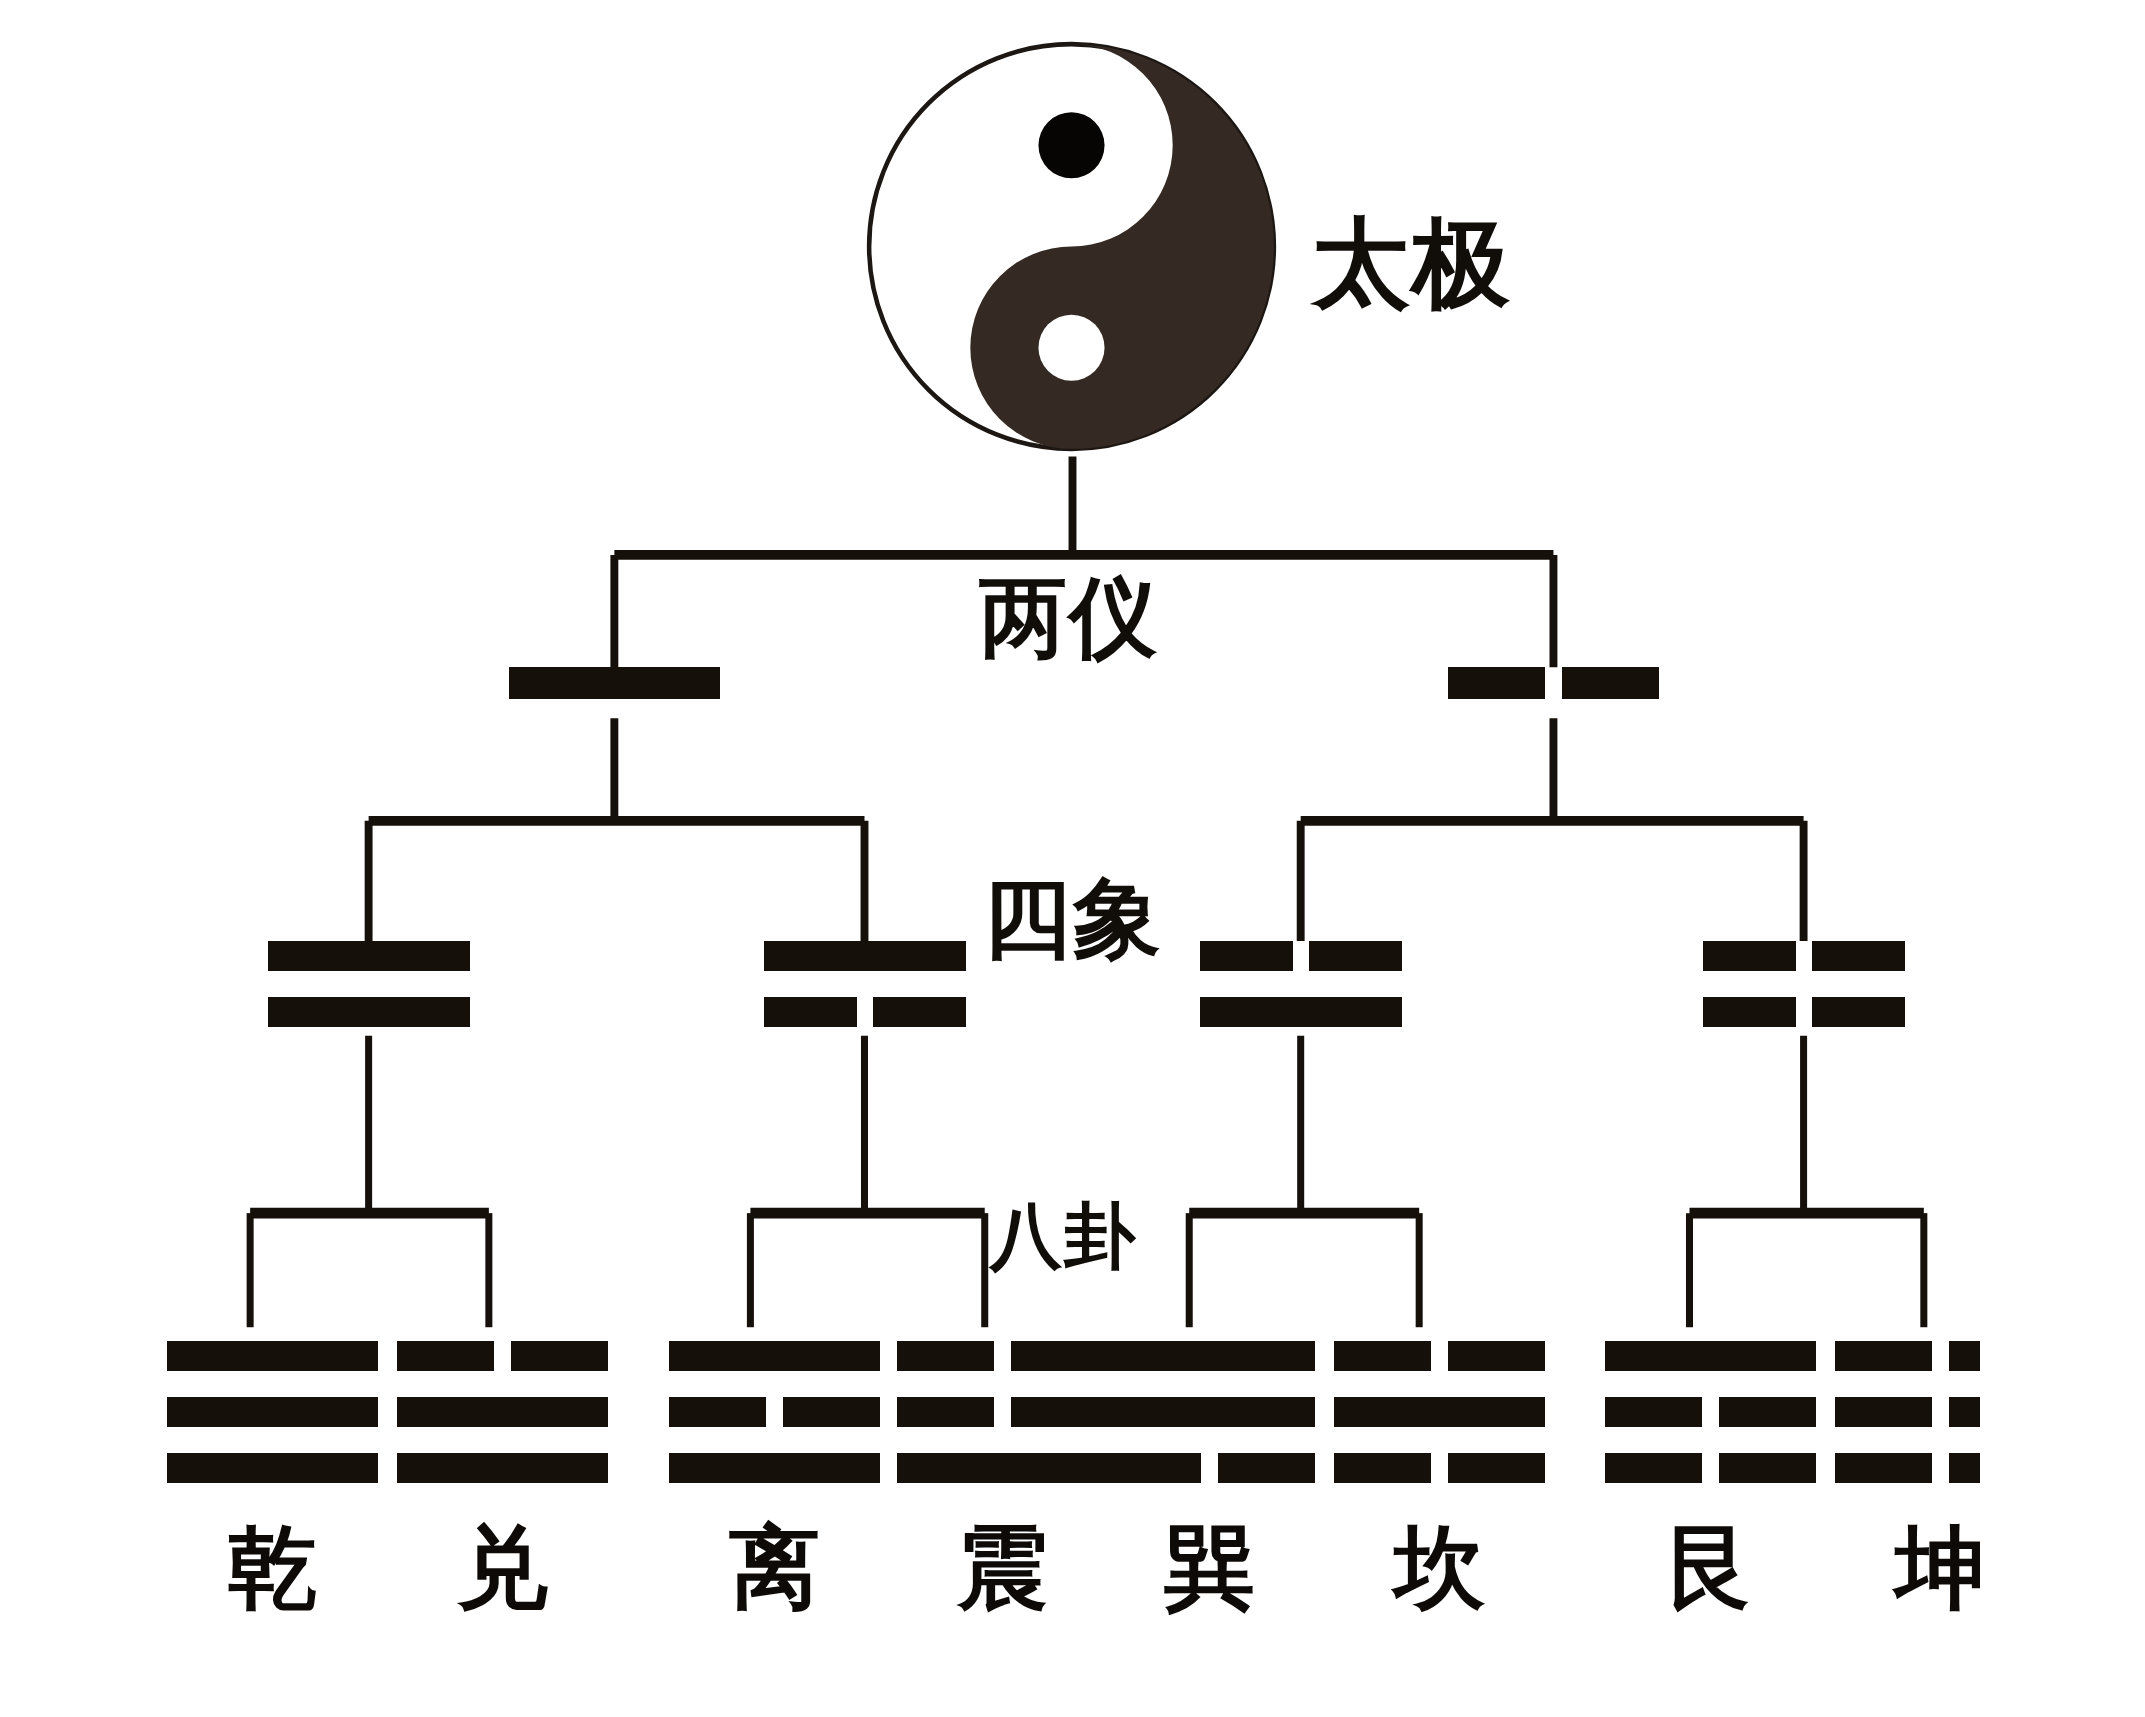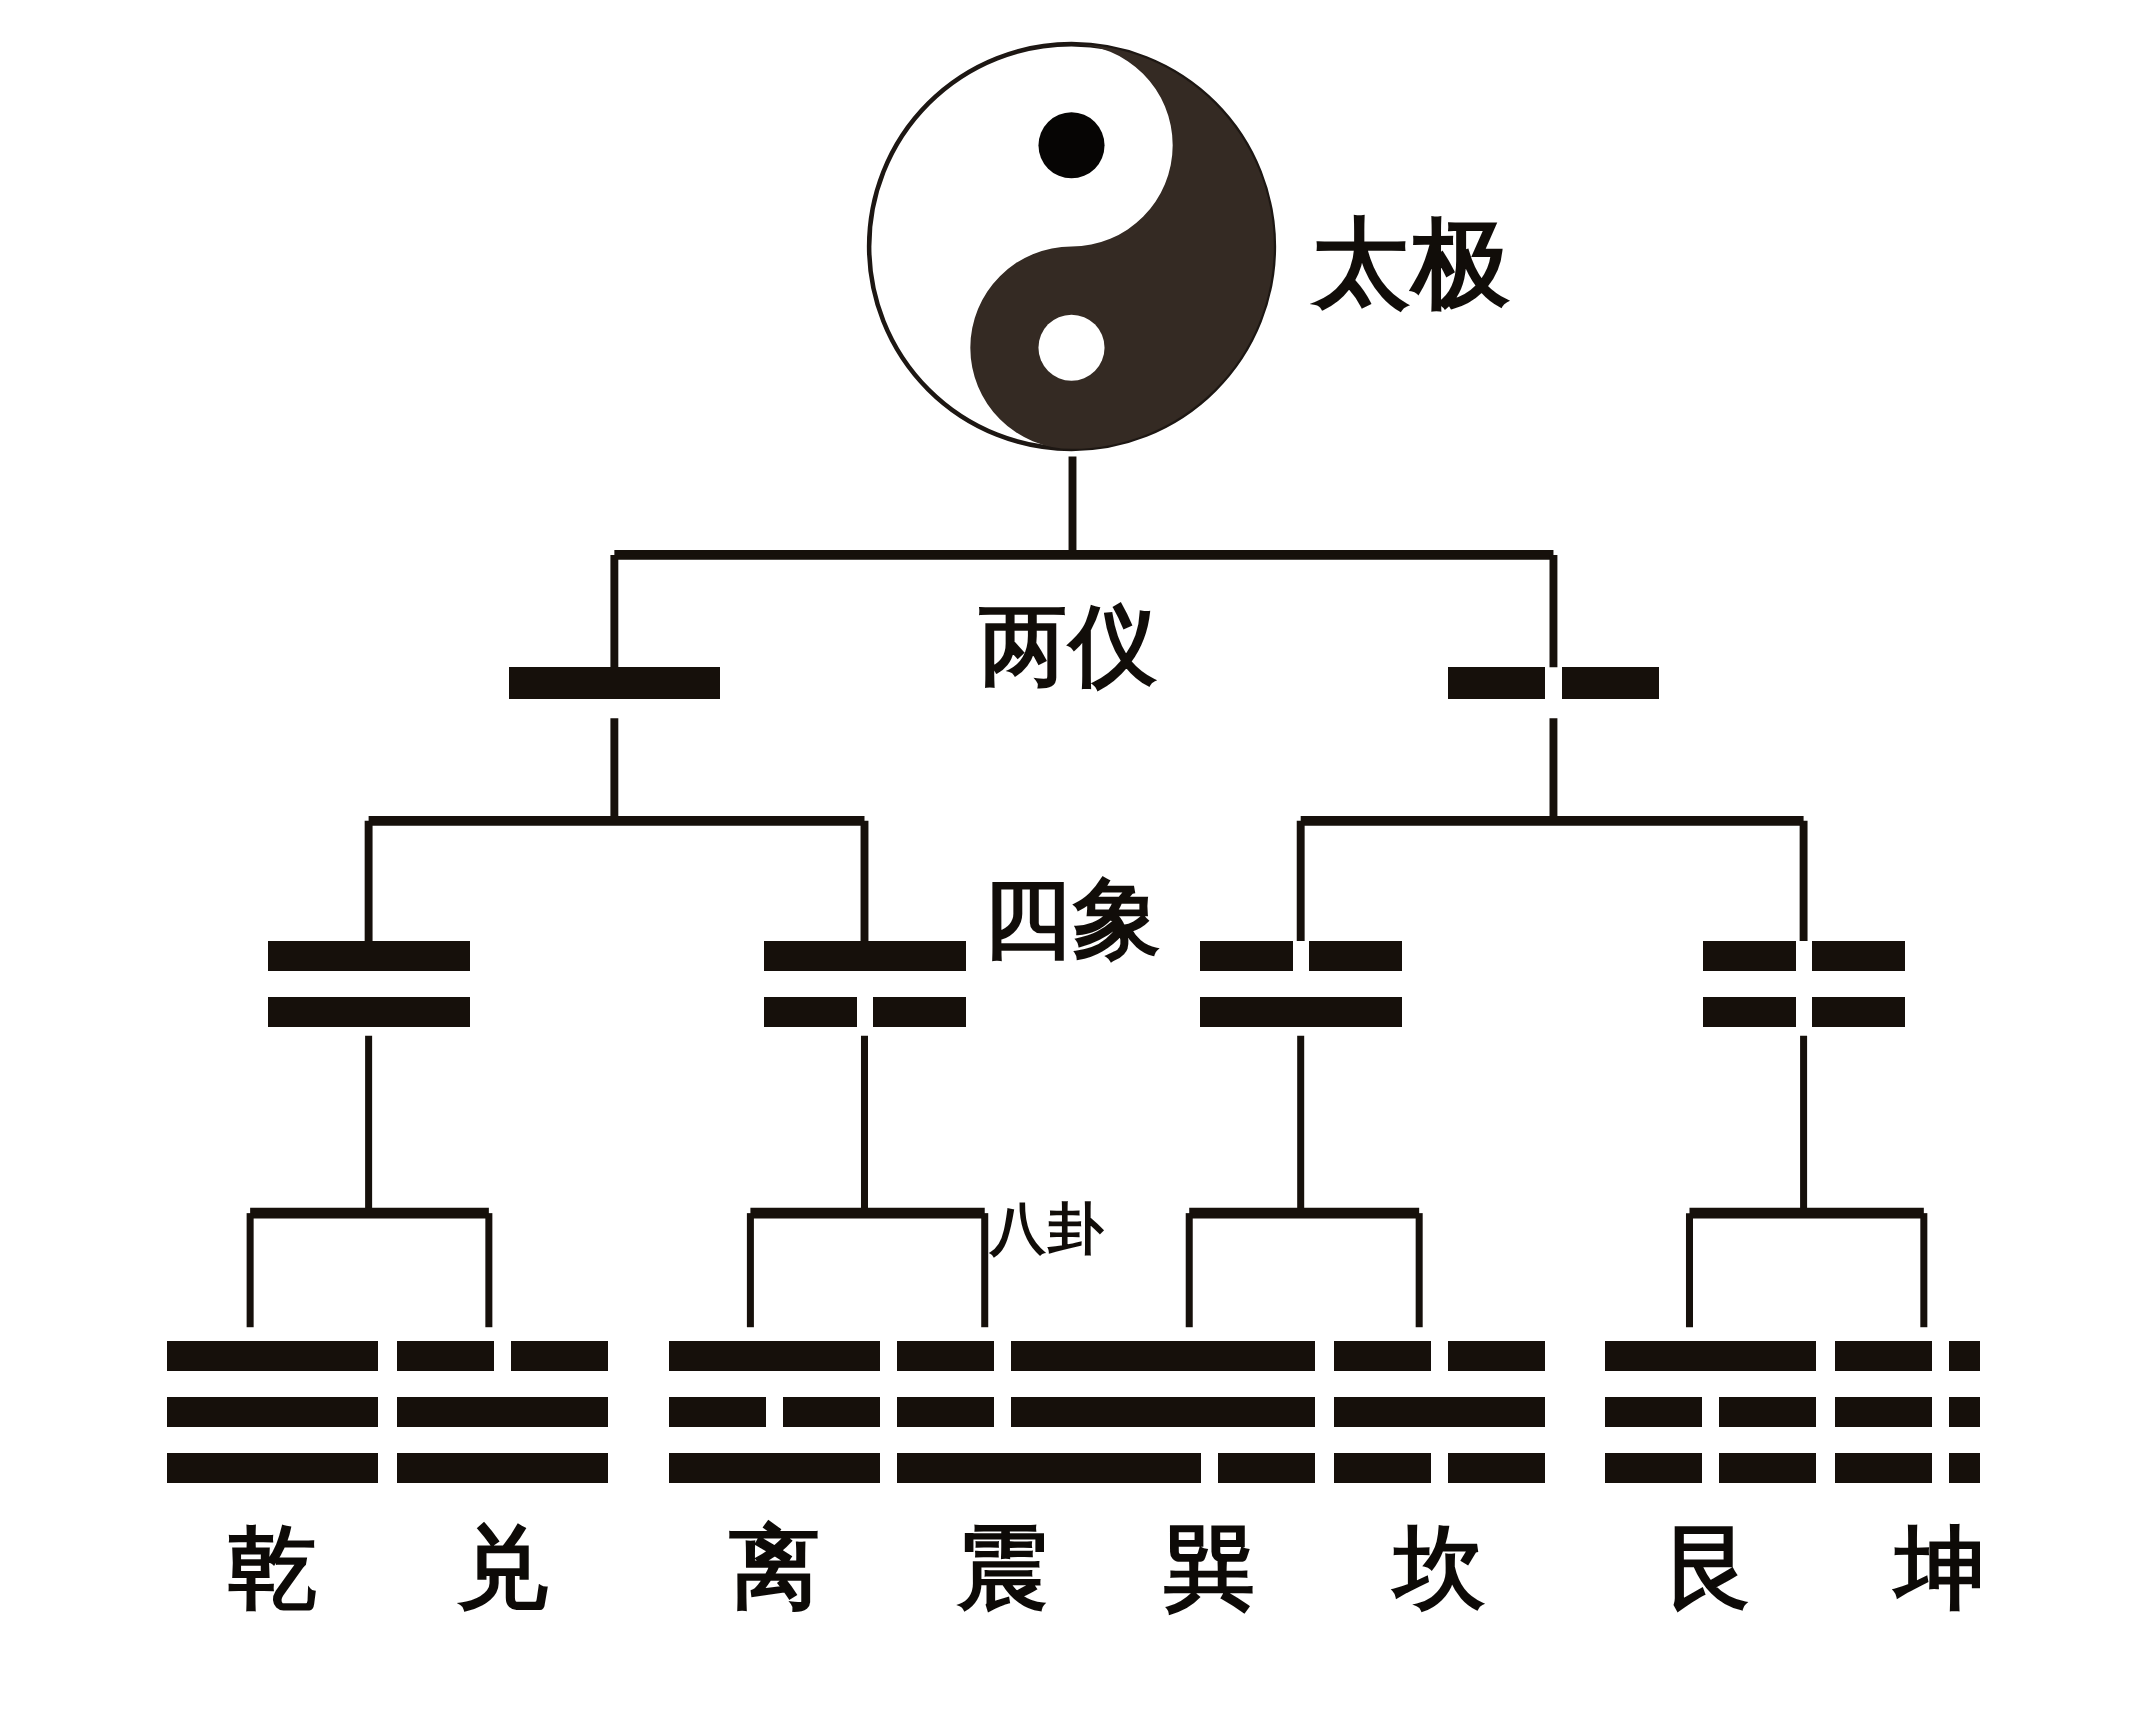--- a/index.html
+++ b/index.html
@@ -40,23 +40,23 @@
   .level-label {
     position: absolute;
     color: #110d09;
     font-family: "Liberation Serif", "DejaVu Serif", serif;
     font-weight: 700;
     white-space: nowrap;
     letter-spacing: 1.8px;
     line-height: 1;
   }
   .label-taiji  { left: 1312px; top: 215px;  font-size: 98px; }
-  .label-liangyi{ left: 979px; top: 575px;  font-size: 88px; margin-top: 28px; }
+  .label-liangyi{ left: 979px; top: 575px;  font-size: 88px; }
   .label-sixiang{ left: 983px; top: 876px; font-size: 88px; }
-  .label-bagua  { left: 990px; top: 1201px; font-size: 56px; }
+  .label-bagua  { left: 990px; top: 1201px; font-size: 72px; }
 
   
   .glyph {
     position: absolute;
     display: flex;
     flex-direction: column;
     align-items: center;
   }
   .yao {
     display: flex;

